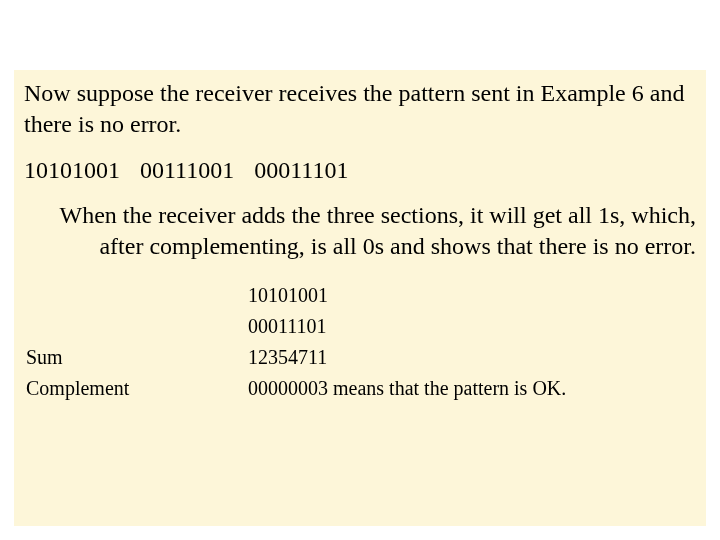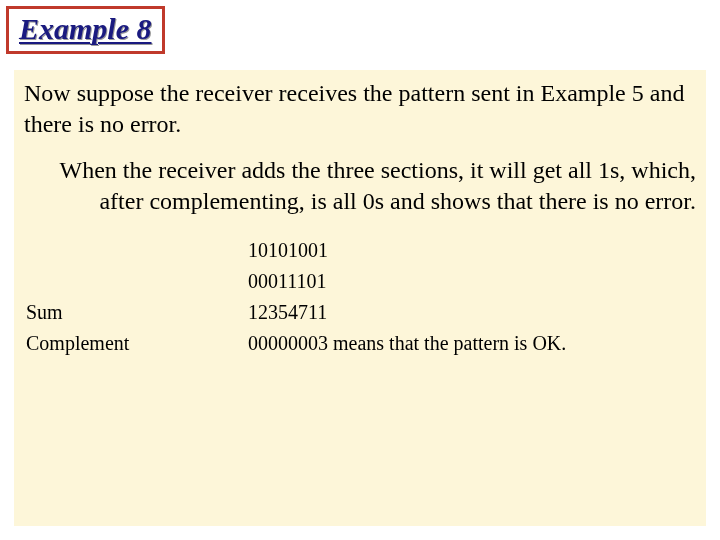--- a/index.html
+++ b/index.html
@@ -72,27 +72,25 @@
   }
   td.val {
     white-space: nowrap;
   }
 </style>
 </head>
 <body>
 
 <div class="slide">
 
-  <div class="title-box">
-    <span class="title-text">Example 8</span>
-  </div>
 
   <div class="content">
-    <p class="para1">Now suppose the receiver receives the pattern sent in Example 5 and there is no error.</p>
+    <p class="para1">Now suppose the receiver receives the pattern sent in Example 6 and there is no error.</p>
 
+    <p class="binrow">10101001   00111001   00011101</p>
 
     <p class="para2">When the receiver adds the three sections, it will get all 1s, which, after complementing, is all 0s and shows that there is no error.</p>
 
     <table class="calc">
       <tbody>
           <tr>
         <td class="lab"></td>
         <td class="val">10101001</td>
       </tr>
       <tr>

